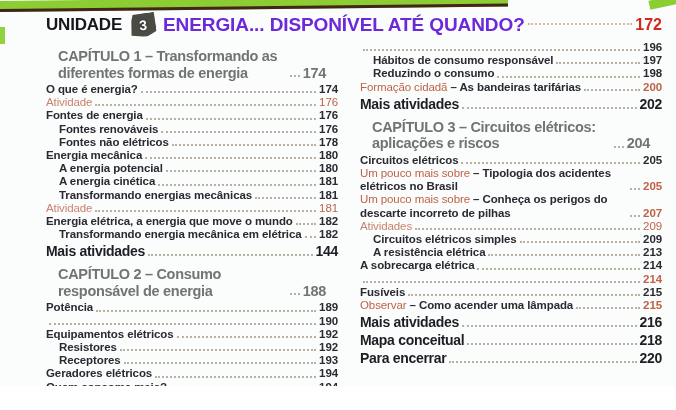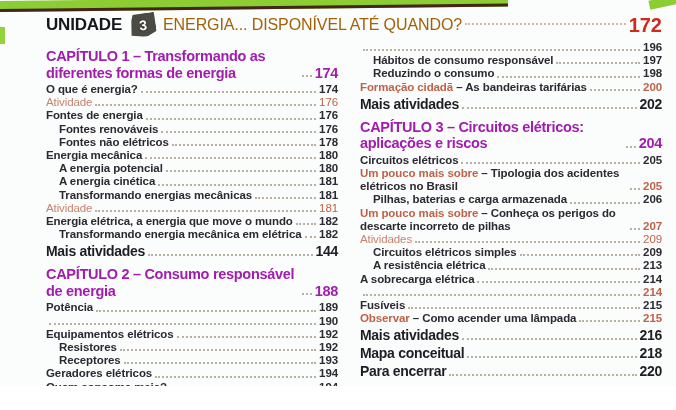--- a/index.html
+++ b/index.html
@@ -18,43 +18,43 @@
     background:#8bcd33; transform:rotate(-12deg); }
 
   
   .header { display:flex; align-items:center; padding:13px 14px 2px 46px; }
   .unit-label { font-size:17px; font-weight:800; color:#17161c; letter-spacing:-0.2px; white-space:nowrap; }
   .badge { position:relative; width:26px; height:24px; margin:0 7px 0 8px; transform:rotate(-6deg); flex:0 0 auto; }
   .badge-shape { position:absolute; inset:0; background:#4c4a45;
     clip-path:polygon(14% 4%, 96% 0%, 100% 80%, 60% 100%, 2% 90%, 7% 28%); }
   .badge-num { position:relative; z-index:1; display:block; width:100%; text-align:center;
     color:#ffffff; font-weight:800; font-size:14px; line-height:24px; text-shadow:0 0 2px #1c1b19; }
-  .header-title { font-size:16px; font-weight:400; color:#a16207; white-space:nowrap; letter-spacing:-0.1px; }
+  .header-title { font-size:19px; font-weight:700; color:#6d28d9; white-space:nowrap; letter-spacing:-0.1px; }
   .header .leader { border-bottom-color:#e0b4ab; }
-  .header .pg { font-size:20px; font-weight:800; color:#cf2a1d; }
+  .header .pg { font-size:16px; font-weight:800; color:#cf2a1d; }
 
   
   .cols { display:flex; gap:22px; padding:2px 14px 0 46px; }
   .col-left  { flex:0 0 292px; min-width:0; }
   .col-right { flex:1 1 auto; min-width:0; }
 
   
   .row { display:flex; align-items:flex-end; }
   .lbl { flex:0 1 auto; min-width:0; }
   .leader { flex:1 1 10px; min-width:10px; border-bottom:2px dotted #b9b0a2; margin:0 3px 3px 3px; }
   .pg { flex:0 0 auto; white-space:nowrap; }
 
   .r-entry,.r-sub,.r-activity,.r-feature { font-size:11.5px; line-height:13.2px; font-weight:700; letter-spacing:-0.1px; }
   .r-sub .lbl { padding-left:13px; }
   .r-activity { color:#c8836d; font-weight:500; }
   .r-activity .pg { color:#bf6247; }
-  .r-feature .prefix { color:#bf6247; font-weight:700;margin-top:33px; }
+  .r-feature .prefix { color:#bf6247; font-weight:400;margin-top:33px; }
   .r-feature .pg { color:#bf6247; }
-  .r-chapter { font-size:14.5px; line-height:16.5px; font-weight:800; color:#a21caf;
-    margin:7px 0 2px; letter-spacing:-0.3px; }
+  .r-chapter { font-size:14.5px; line-height:16.5px; font-weight:800; color:#737373;
+    margin:7px 12px 2px; letter-spacing:-0.3px; }
   .r-chapter .leader { margin-bottom:4px; }
   .r-milestone { font-size:14px; line-height:16px; font-weight:800; color:#1e1d24;
     margin:2px 0; letter-spacing:-0.3px; }
 </style>
 </head>
 <body>
 
 <div class="page">
 
   <div class="strip-green"></div>
@@ -222,25 +222,20 @@
         <div class="row r-entry">
           <span class="lbl"><span>Circuitos elétricos</span></span>
           <span class="leader"></span>
           <span class="pg">205</span>
         </div>
         <div class="row r-feature">
           <span class="lbl"><span class="prefix">Um pouco mais sobre</span><span> – Tipologia dos acidentes elétricos no Brasil</span></span>
           <span class="leader"></span>
           <span class="pg">205</span>
         </div>
-        <div class="row r-sub">
-          <span class="lbl"><span>Pilhas, baterias e carga armazenada</span></span>
-          <span class="leader"></span>
-          <span class="pg">206</span>
-        </div>
         <div class="row r-feature">
           <span class="lbl"><span class="prefix">Um pouco mais sobre</span><span> – Conheça os perigos do descarte incorreto de pilhas</span></span>
           <span class="leader"></span>
           <span class="pg">207</span>
         </div>
         <div class="row r-activity">
           <span class="lbl"><span>Atividades</span></span>
           <span class="leader"></span>
           <span class="pg">209</span>
         </div>

